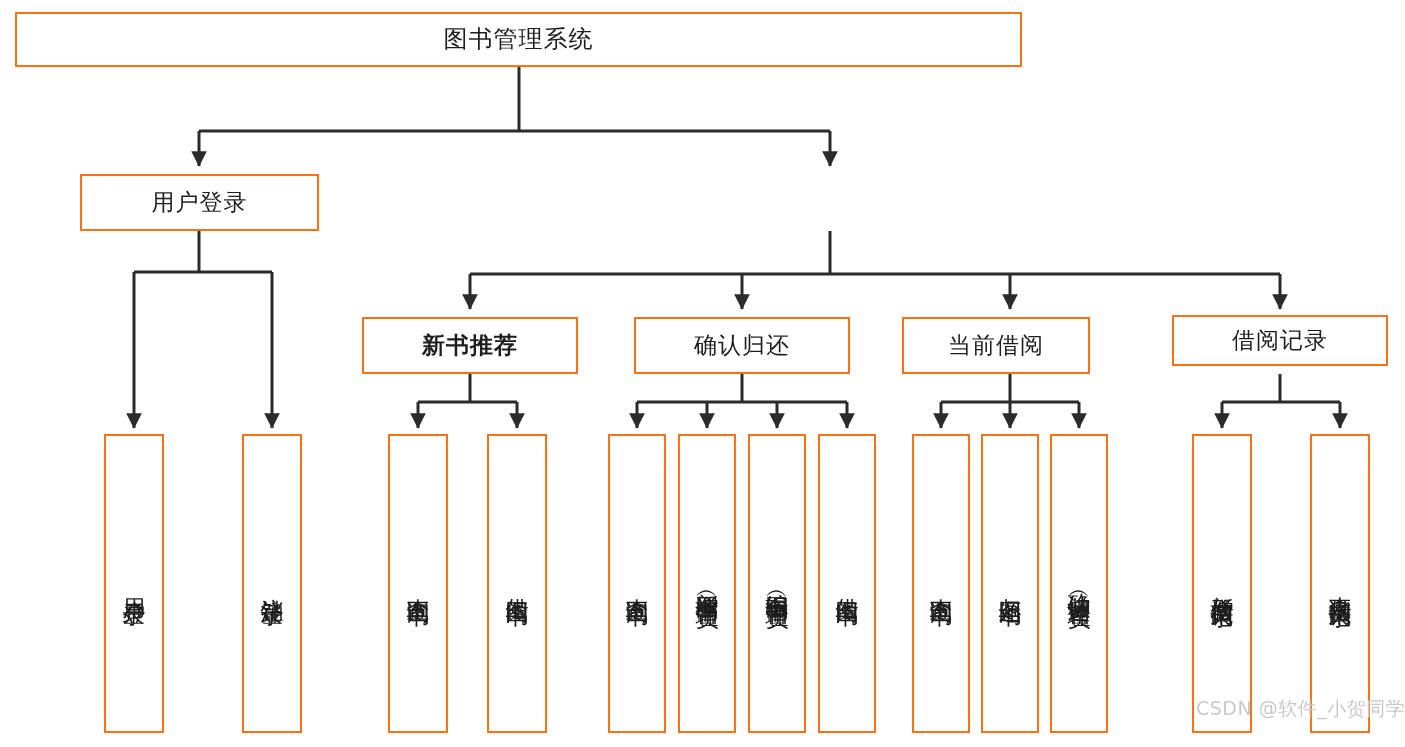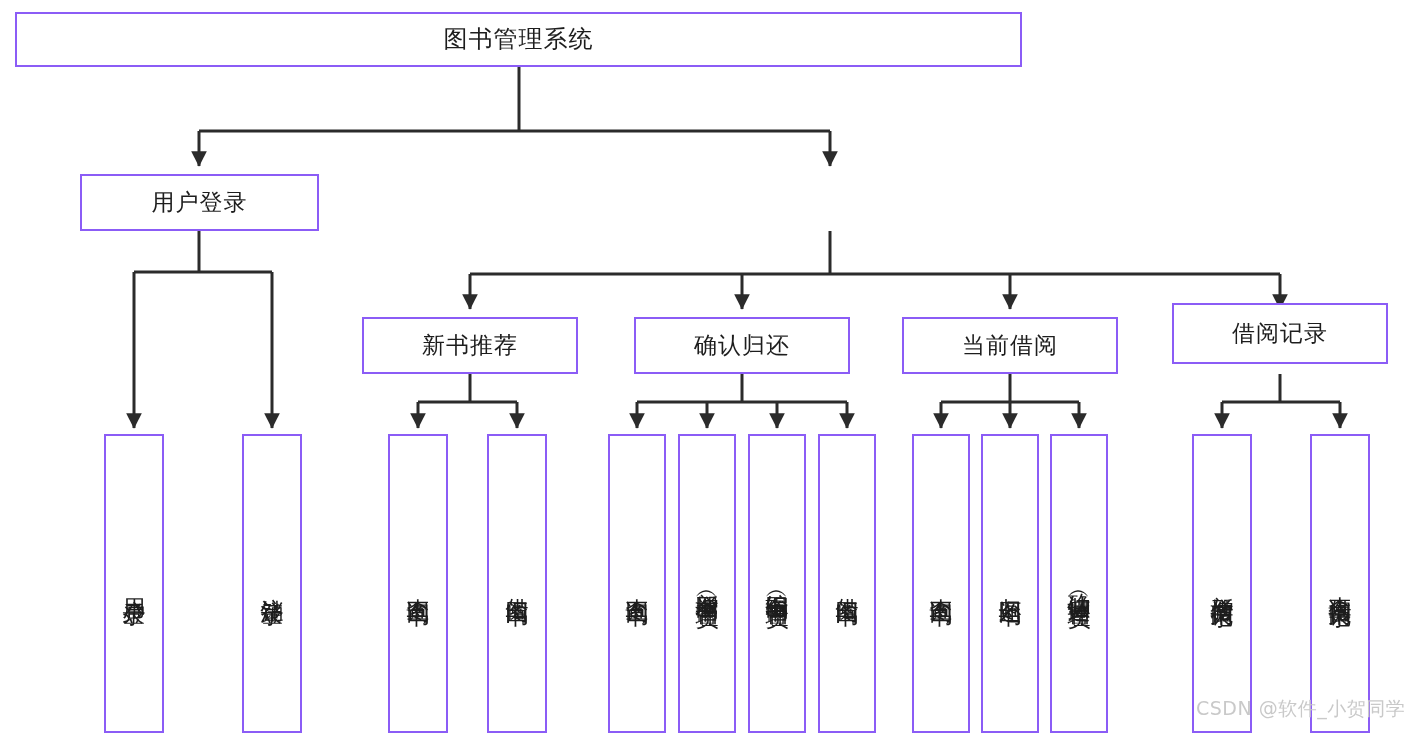--- a/index.html
+++ b/index.html
@@ -22,21 +22,21 @@
     position: absolute;
     left: 0;
     top: 0;
     width: 1405px;
     height: 747px;
     pointer-events: none;
   }
   .node {
     position: absolute;
     box-sizing: border-box;
-    border: 2px solid #8b5cf6;
+    border: 2px solid #f97316;
     background: #ffffff;
     display: flex;
     align-items: center;
     justify-content: center;
     color: #1d1d1d;
   }
   .node.horiz {
     font-size: 23px;
     letter-spacing: 1px;
     line-height: 1.1;
@@ -128,30 +128,30 @@
   </svg>
 
   <div class="node horiz root" style="left:15px; top:12px; width:1007px; height:55px;">
     <span>图书管理系统</span>
   </div>
 
   <div class="node horiz" style="left:80px; top:174px; width:239px; height:57px;">
     <span>用户登录</span>
   </div>
 
-  <div class="node horiz" style="left:362px; top:317px; width:216px; height:57px;">
+  <div class="node horiz" style="left:362px; top:317px; width:216px; height:57px;font-weight:bold;">
     <span>新书推荐</span>
   </div>
   <div class="node horiz" style="left:634px; top:317px; width:216px; height:57px;">
     <span>确认归还</span>
   </div>
-  <div class="node horiz" style="left:902px; top:317px; width:216px; height:57px;">
+  <div class="node horiz" style="left:902px; top:317px; width:188px; height:57px;">
     <span>当前借阅</span>
   </div>
-  <div class="node horiz" style="left:1172px; top:303px; width:216px; height:61px;">
+  <div class="node horiz" style="left:1172px; top:315px; width:216px; height:51px;">
     <span>借阅记录</span>
   </div>
 
   <div class="node vert" style="left:104px; top:434px; width:60px; height:299px;">
     <span>用户登录</span>
   </div>
   <div class="node vert" style="left:242px; top:434px; width:60px; height:299px;">
     <span>注销登录</span>
   </div>
 

